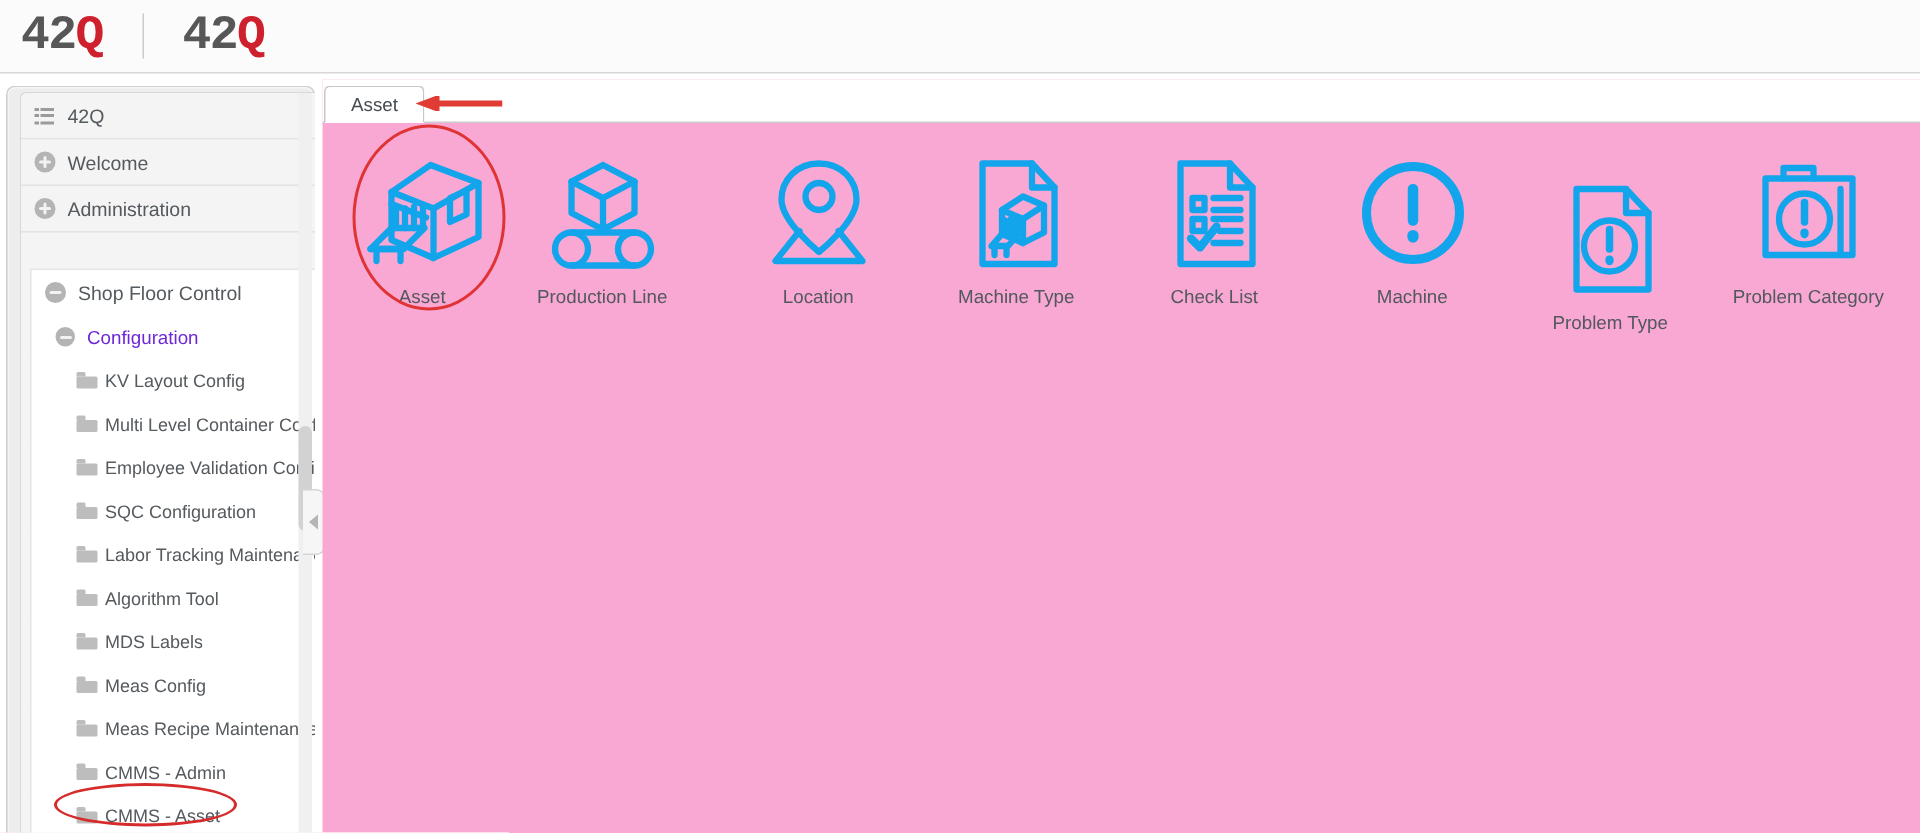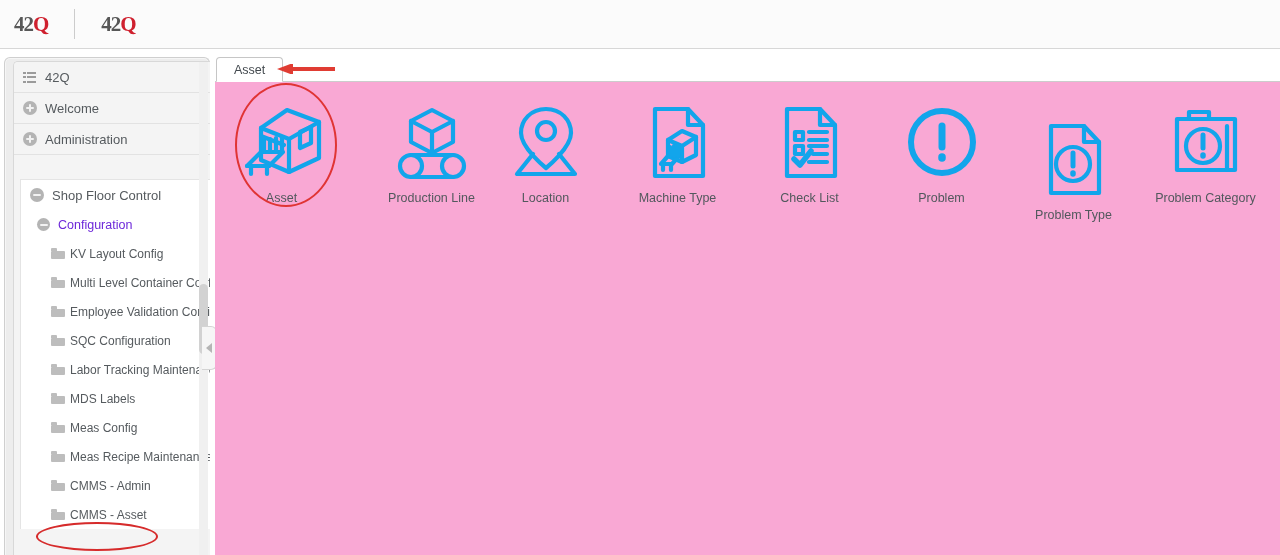--- a/index.html
+++ b/index.html
@@ -13,22 +13,22 @@
   #app { position: relative; width: 1280px; height: 555px; background:#ffffff; }
 
   
   #topbar {
     position: absolute; left:0; top:0; width:1280px; height:49px;
     background:#fbfbfb;
     border-bottom:1px solid #d7d7d7;
     display:flex; align-items:center;
   }
   .logo {
-    font-family:Liberation Serif, serif;
-    font-size:21px; font-weight:bold; letter-spacing:-1px;
+    font-family:Liberation Mono, monospace;
+    font-size:32px; font-weight:bold; letter-spacing:-1px;
     line-height:1; display:flex; align-items:center;
   }
   .logo .l-num { color:#575757; }
   .logo .l-q { color:#cf202e; }
   #logo-primary { margin-left:14px; }
   #logo-divider {
     width:1px; height:30px; background:#cccccc; margin:0 26px 0 26px;
   }
 
   
@@ -298,20 +298,27 @@
             <span class="tab"></span>
             <span class="body"></span>
           </span>
         <span class="lbl">Labor Tracking Maintenanc</span>
       </div>
       <div class="nav-leaf">
         <span class="folder-icon">
             <span class="tab"></span>
             <span class="body"></span>
           </span>
+        <span class="lbl">Algorithm Tool</span>
+      </div>
+      <div class="nav-leaf">
+        <span class="folder-icon">
+            <span class="tab"></span>
+            <span class="body"></span>
+          </span>
         <span class="lbl">MDS Labels</span>
       </div>
       <div class="nav-leaf">
         <span class="folder-icon">
             <span class="tab"></span>
             <span class="body"></span>
           </span>
         <span class="lbl">Meas Config</span>
       </div>
       <div class="nav-leaf">
@@ -371,21 +378,21 @@
               <path d="M8 64 L30 64"></path>
               <path d="M12 64 L12 72 M28 64 L28 72"></path>
               <path d="M25 38 L25 50 M31 37 L31 50 M37 36 L37 50 M43 35 L43 50"></path>
               <path d="M22 34 L45 43"></path>
             </g>
           </svg>
         </span>
         <span class="cap">Asset</span>
       </div>
 
-      <div class="tile" style="left:150px;">
+      <div class="tile" style="left:120px;">
         <span class="ico">
           <svg width="86" height="80" viewBox="0 0 86 80">
             <g fill="none" stroke="#12a5eb" stroke-width="4.2" stroke-linejoin="round" stroke-linecap="round">
               <path d="M43 8 L64 19 L64 40 L43 51 L22 40 L22 19 Z"></path>
               <path d="M22 19 L43 30 L64 19"></path>
               <path d="M43 30 L43 51"></path>
               <circle cx="22" cy="64" r="11"></circle>
               <circle cx="64" cy="64" r="11"></circle>
               <path d="M22 53 L64 53 M22 75 L64 75"></path>
             </g>
@@ -445,21 +452,21 @@
       <div class="tile" style="left:660px;">
         <span class="ico">
           <svg width="86" height="80" viewBox="0 0 86 80">
             <g fill="none" stroke="#12a5eb" stroke-linecap="round">
               <circle cx="43" cy="40" r="31" stroke-width="6"></circle>
               <path d="M43 24 L43 45" stroke-width="7"></path>
               <path d="M43 55 L43 56" stroke-width="7.5"></path>
             </g>
           </svg>
         </span>
-        <span class="cap">Problem</span>
+        <span class="cap">Machine</span>
       </div>
 
       <div class="tile" style="left:792px;justify-content:center;">
         <span class="ico">
           <svg width="86" height="80" viewBox="0 0 86 80">
             <g fill="none" stroke="#12a5eb" stroke-width="4.2" stroke-linejoin="round" stroke-linecap="round">
               <path d="M20 7 L53 7 L68 23 L68 74 L20 74 Z"></path>
               <path d="M53 7 L53 23 L68 23"></path>
               <circle cx="42" cy="45" r="17"></circle>
               <path d="M42 34 L42 47" stroke-width="5"></path>

